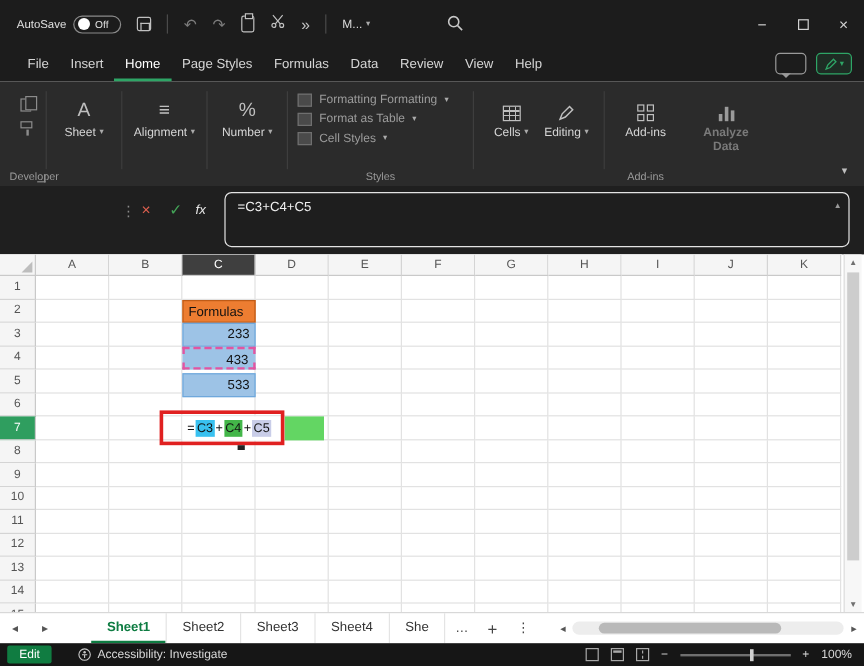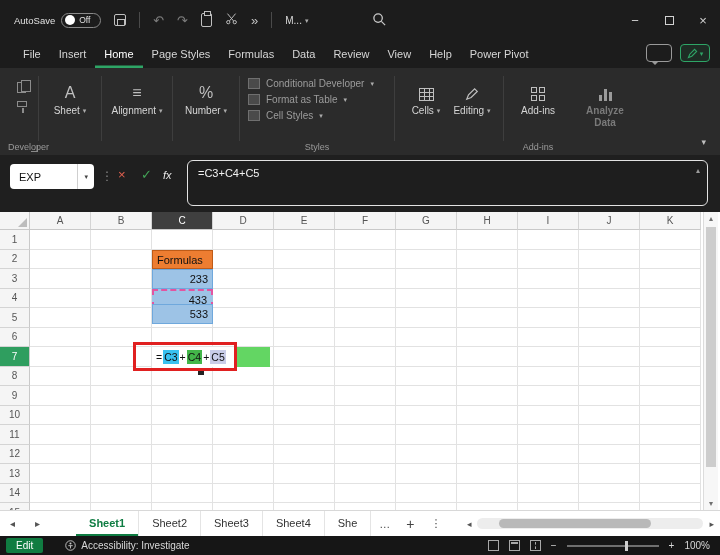--- a/index.html
+++ b/index.html
@@ -177,21 +177,20 @@
     <div class="menu-items" id="menu-items">
         <div class="menu-item">File</div>
         <div class="menu-item">Insert</div>
         <div class="menu-item active">Home</div>
         <div class="menu-item">Page Styles</div>
         <div class="menu-item">Formulas</div>
         <div class="menu-item">Data</div>
         <div class="menu-item">Review</div>
         <div class="menu-item">View</div>
         <div class="menu-item">Help</div>
-        <div class="menu-item">Power Pivot</div>
       </div>
     <div class="menu-right">
       <span class="ic-comment"></span>
       <span class="ic-editmode">
         <svg width="11" height="11" viewBox="0 0 16 16" fill="none" stroke="#2EA566" stroke-width="1.6">
           <path d="M2 14l2-5 7-7 3 3-7 7z"></path>
         </svg>
         <span class="caret" style="color:#2EA566">▾</span>
       </span>
     </div>
@@ -238,21 +237,21 @@
             <span class="caret">▾</span>
           </span>
       </div>
     </div>
     <div class="rb-sep"></div>
 
     <div class="rb-group">
       <div class="styles-stack" id="styles-stack">
           <div class="styles-item">
             <span class="si"></span>
-            <span>Conditional Developer</span>
+            <span>Formatting Formatting</span>
             <span class="caret">▾</span>
           </div>
           <div class="styles-item">
             <span class="si"></span>
             <span>Format as Table</span>
             <span class="caret">▾</span>
           </div>
           <div class="styles-item">
             <span class="si"></span>
             <span>Cell Styles</span>
@@ -316,24 +315,20 @@
         <span class="lb">
             <span>Analyze Data</span>
           </span>
       </div>
     </div>
 
     <span class="rb-collapse">▾</span>
   </div>
 
   <div class="fbar">
-    <div class="namebox">
-      <span>EXP</span>
-      <span class="nb-caret">▾</span>
-    </div>
     <span class="fdots">⋮</span>
     <span class="fbtn x">×</span>
     <span class="fbtn ck">✓</span>
     <span class="fbtn fx">fx</span>
     <div class="finput">
       <span>=C3+C4+C5</span>
       <span class="expand">▴</span>
     </div>
   </div>
 
@@ -526,21 +521,21 @@
       <div class="g-cell" style="left: 274px; top: 291px; width: 61px; height: 19.5px;"></div>
       <div class="g-cell" style="left: 335px; top: 291px; width: 61px; height: 19.5px;"></div>
       <div class="g-cell" style="left: 396px; top: 291px; width: 61px; height: 19.5px;"></div>
       <div class="g-cell" style="left: 457px; top: 291px; width: 61px; height: 19.5px;"></div>
       <div class="g-cell" style="left: 518px; top: 291px; width: 61px; height: 19.5px;"></div>
       <div class="g-cell" style="left: 579px; top: 291px; width: 61px; height: 19.5px;"></div>
       <div class="g-cell" style="left: 640px; top: 291px; width: 61px; height: 19.5px;"></div>
       <div class="g-datacell" style="left: 152px; top: 37.5px; width: 61px; height: 19.5px; background: rgb(237, 125, 49); text-align: left; border: 1px solid rgb(191, 91, 23);">Formulas</div>
       <div class="g-datacell" style="left: 152px; top: 57px; width: 61px; height: 19.5px; background: rgb(157, 195, 230); text-align: right; border: 1px solid rgb(111, 168, 220);">233</div>
       <div class="g-datacell" style="left: 152px; top: 76.5px; width: 61px; height: 19.5px; background: rgb(157, 195, 230); text-align: right; border: 2px dashed rgb(226, 85, 161);">433</div>
-      <div class="g-datacell" style="left: 152px; top: 92px; width: 61px; height: 19.5px; background: rgb(157, 195, 230); text-align: right; border: 1px solid rgb(111, 168, 220);">533</div>
+      <div class="g-datacell" style="left: 152px; top: 99px; width: 61px; height: 19.5px; background: rgb(157, 195, 230); text-align: right; border: 1px solid rgb(111, 168, 220);">533</div>
       <div class="g-overflow" style="left: 237px; top: 135px; width: 33px; height: 19.5px; background: rgb(99, 214, 99);"></div>
       <div class="g-editcell" style="left: 152px; top: 135px; width: 85px; height: 19.5px;">
         <span>=</span>
         <span style="background: rgb(57, 193, 240);">C3</span>
         <span>+</span>
         <span style="background: rgb(67, 182, 73);">C4</span>
         <span>+</span>
         <span style="background: rgb(201, 205, 232);">C5</span>
       </div>
       <div class="g-annotation" style="left: 133px; top: 130px; width: 104px; height: 29px; border-color: rgb(224, 32, 32);"></div>

